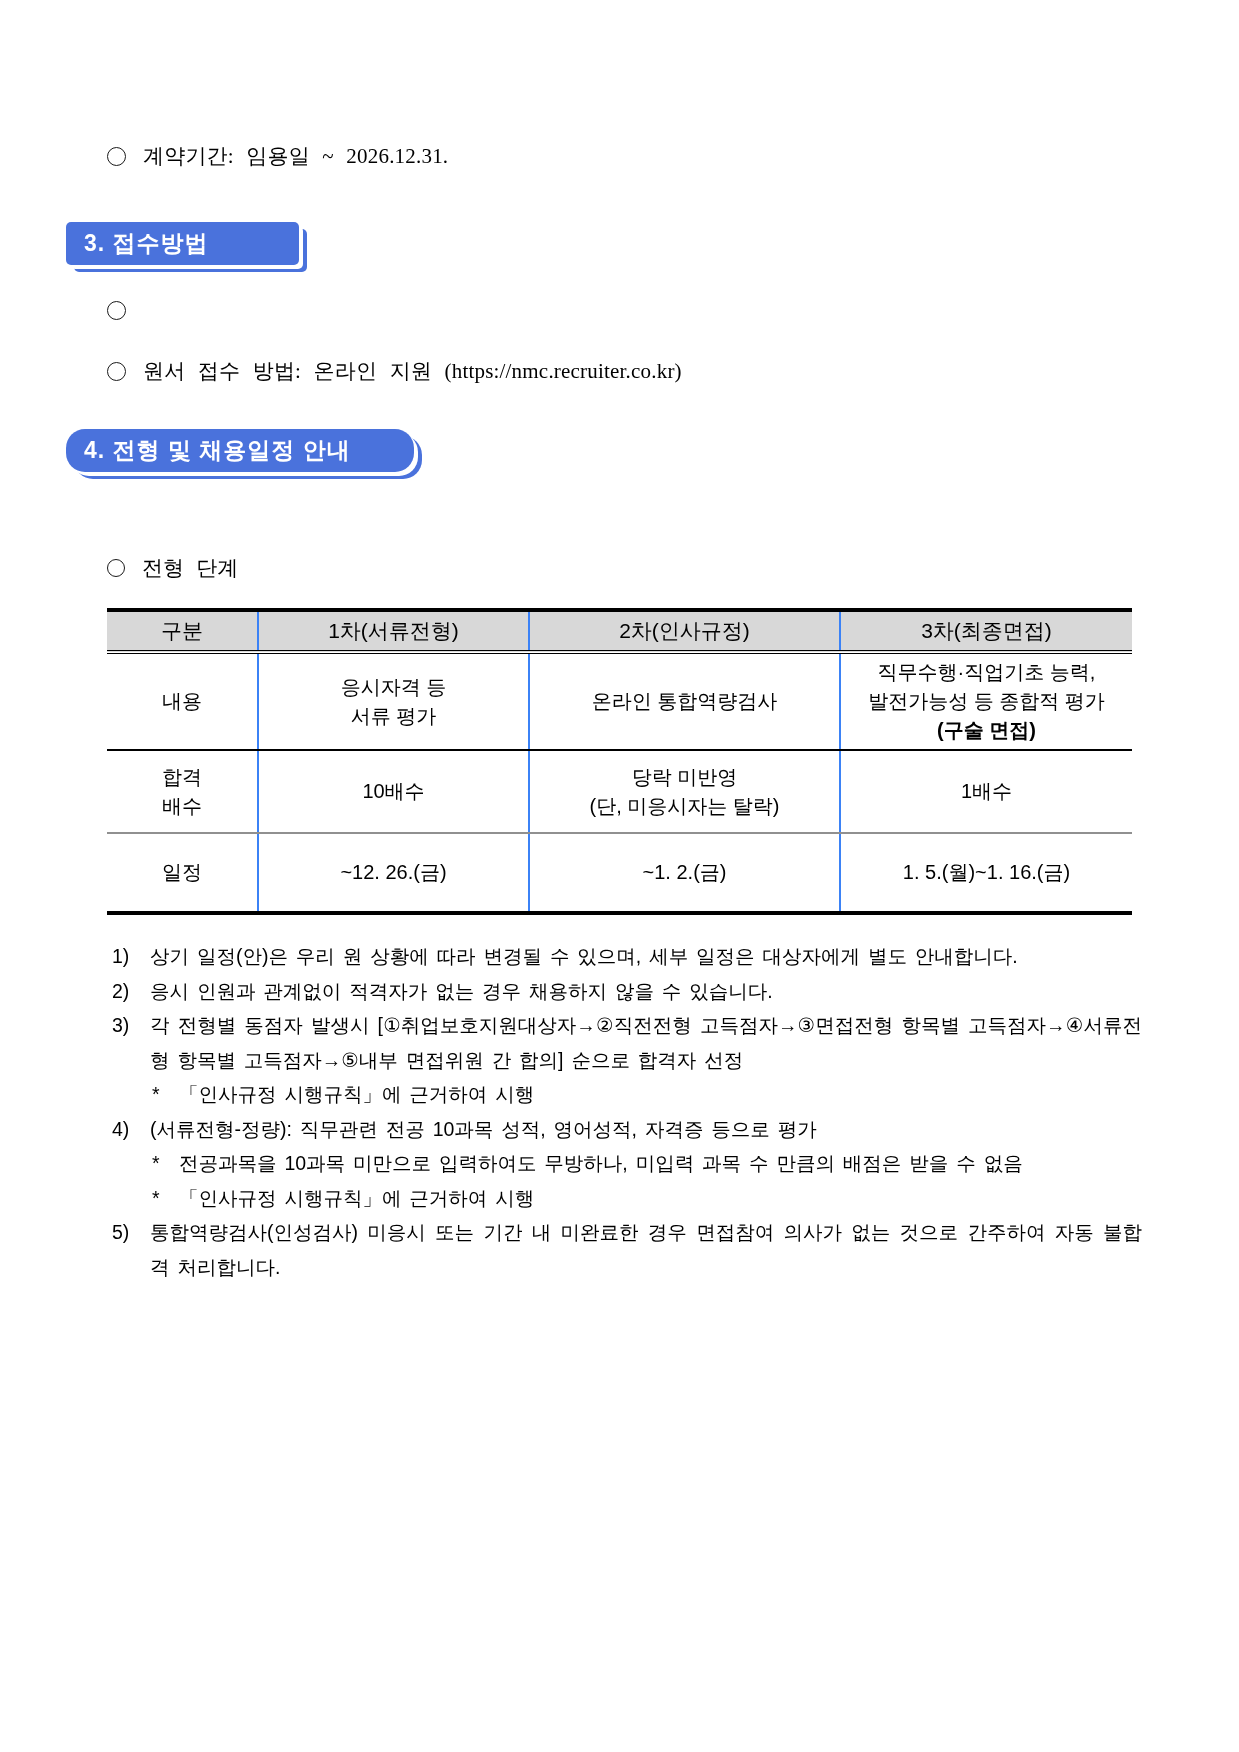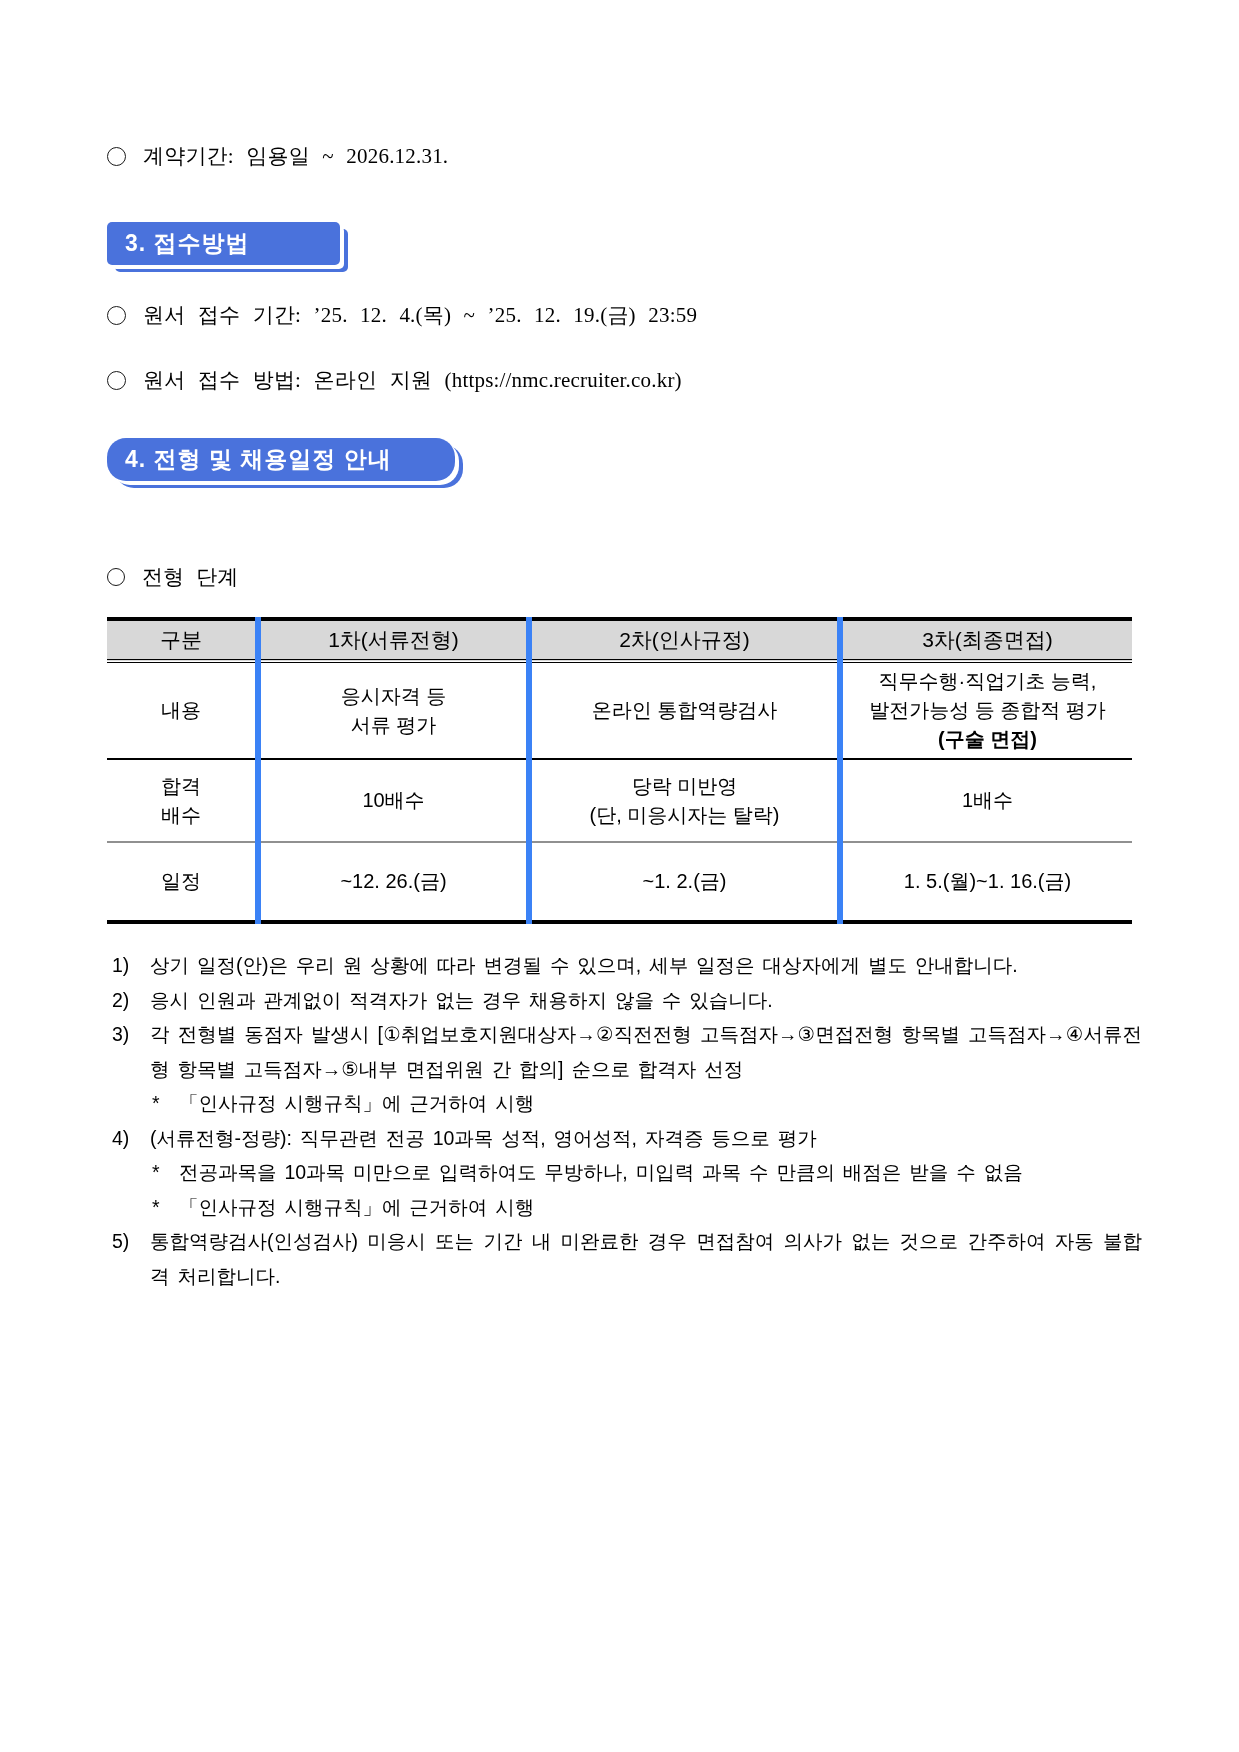--- a/index.html
+++ b/index.html
@@ -34,21 +34,21 @@
     word-spacing: 7px;
     letter-spacing: 0.2px;
   }
   .contract-line { padding-top: 142px; }
   .b2 { margin-top: 36px; }
   .b3 { margin-top: 37px; }
 
   
   .section-box {
     position: relative;
-    margin-left: 107px;
+    margin-left: 66px;
     height: 43px;
     line-height: 43px;
     background: #4a72dc;
     border-radius: 5px;
     color: #ffffff;
     font-weight: bold;
     font-size: 23px;
     padding-left: 18px;
     letter-spacing: 1px;
     box-shadow: 4px 4px 0 0 #ffffff, 8px 7px 0 0 #4a72dc;
@@ -72,21 +72,21 @@
     width: 1025px;
     border-collapse: collapse;
     border-top: 4px solid #000000;
     border-bottom: 4px solid #000000;
     font-size: 20px;
     table-layout: fixed;
   }
   .sel-table th, .sel-table td {
     text-align: center;
     vertical-align: middle;
-    border-left: 6px solid #3b82f6;
+    border-left: 2px solid #3b82f6;
     padding: 4px 6px;
   }
   .sel-table th:first-child, .sel-table td:first-child { border-left: none; }
   .sel-table thead th {
     background: #d8d8d8;
     font-weight: normal;
     font-size: 21px;
     height: 42px;
     border-bottom: 4px double #000000;
   }
@@ -120,21 +120,20 @@
     <span class="obullet"></span>
     <span>계약기간: 임용일 ~ 2026.12.31.</span>
   </div>
 
   <div class="section-box box3">
     <span>3. 접수방법</span>
   </div>
 
   <div class="bullet-line b2">
     <span class="obullet"></span>
-    <span>원서 접수 기간: ’25. 12. 4.(목) ~ ’25. 12. 19.(금) 23:59</span>
   </div>
   <div class="bullet-line b3">
     <span class="obullet"></span>
     <span>원서 접수 방법: 온라인 지원 (https://nmc.recruiter.co.kr)</span>
   </div>
 
   <div class="section-box box4">
     <span>4. 전형 및 채용일정 안내</span>
   </div>
 

